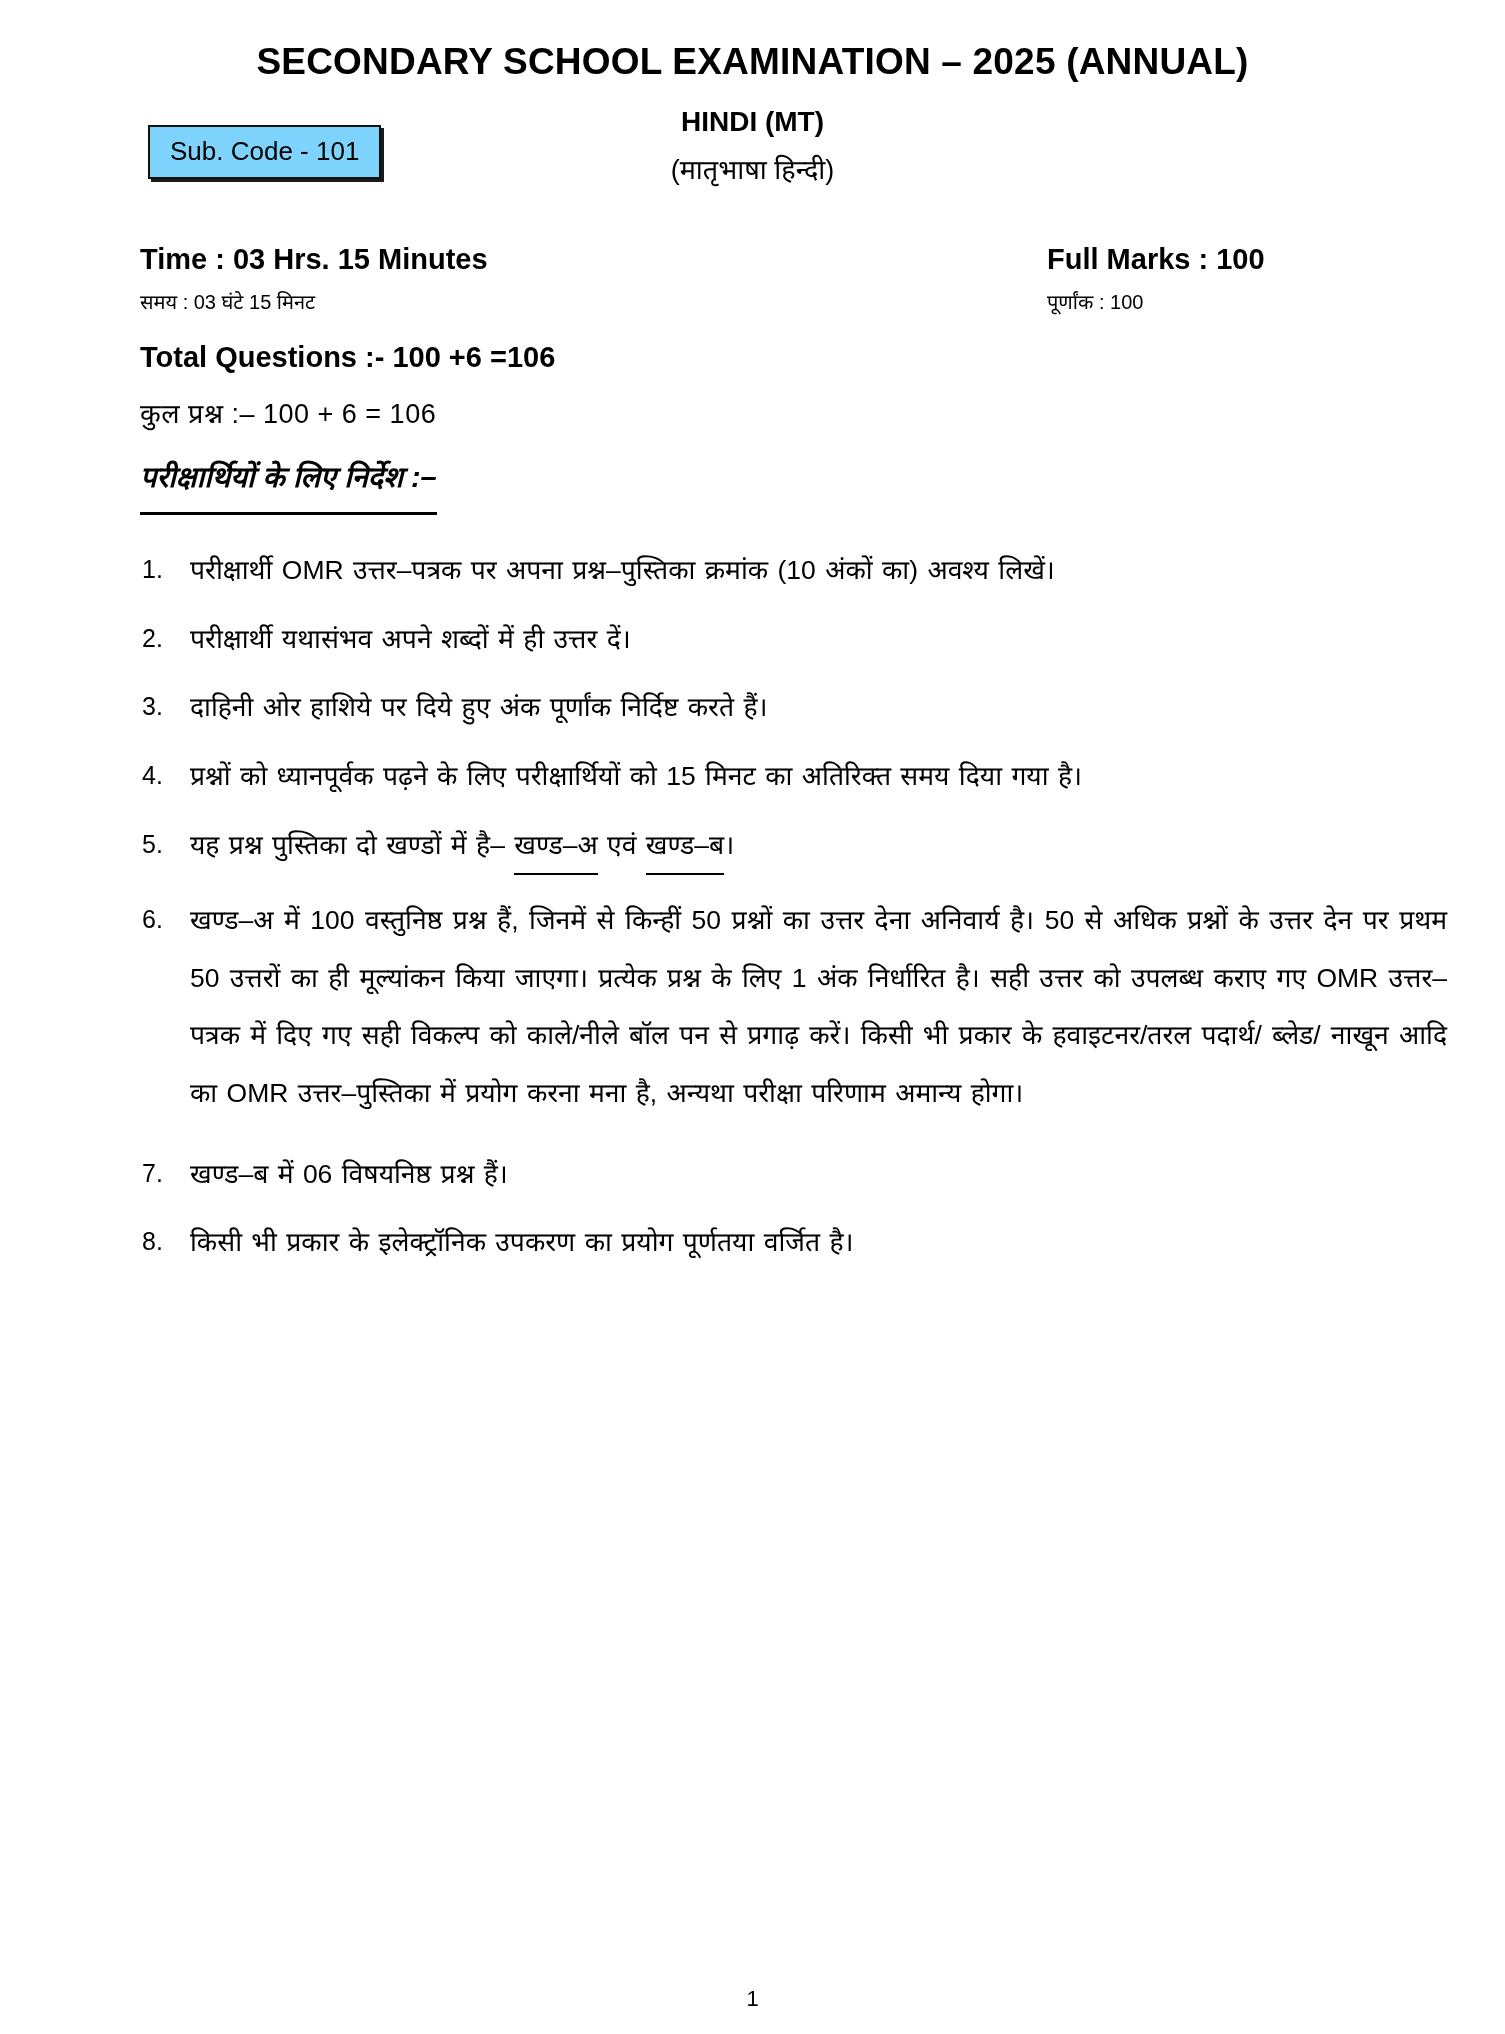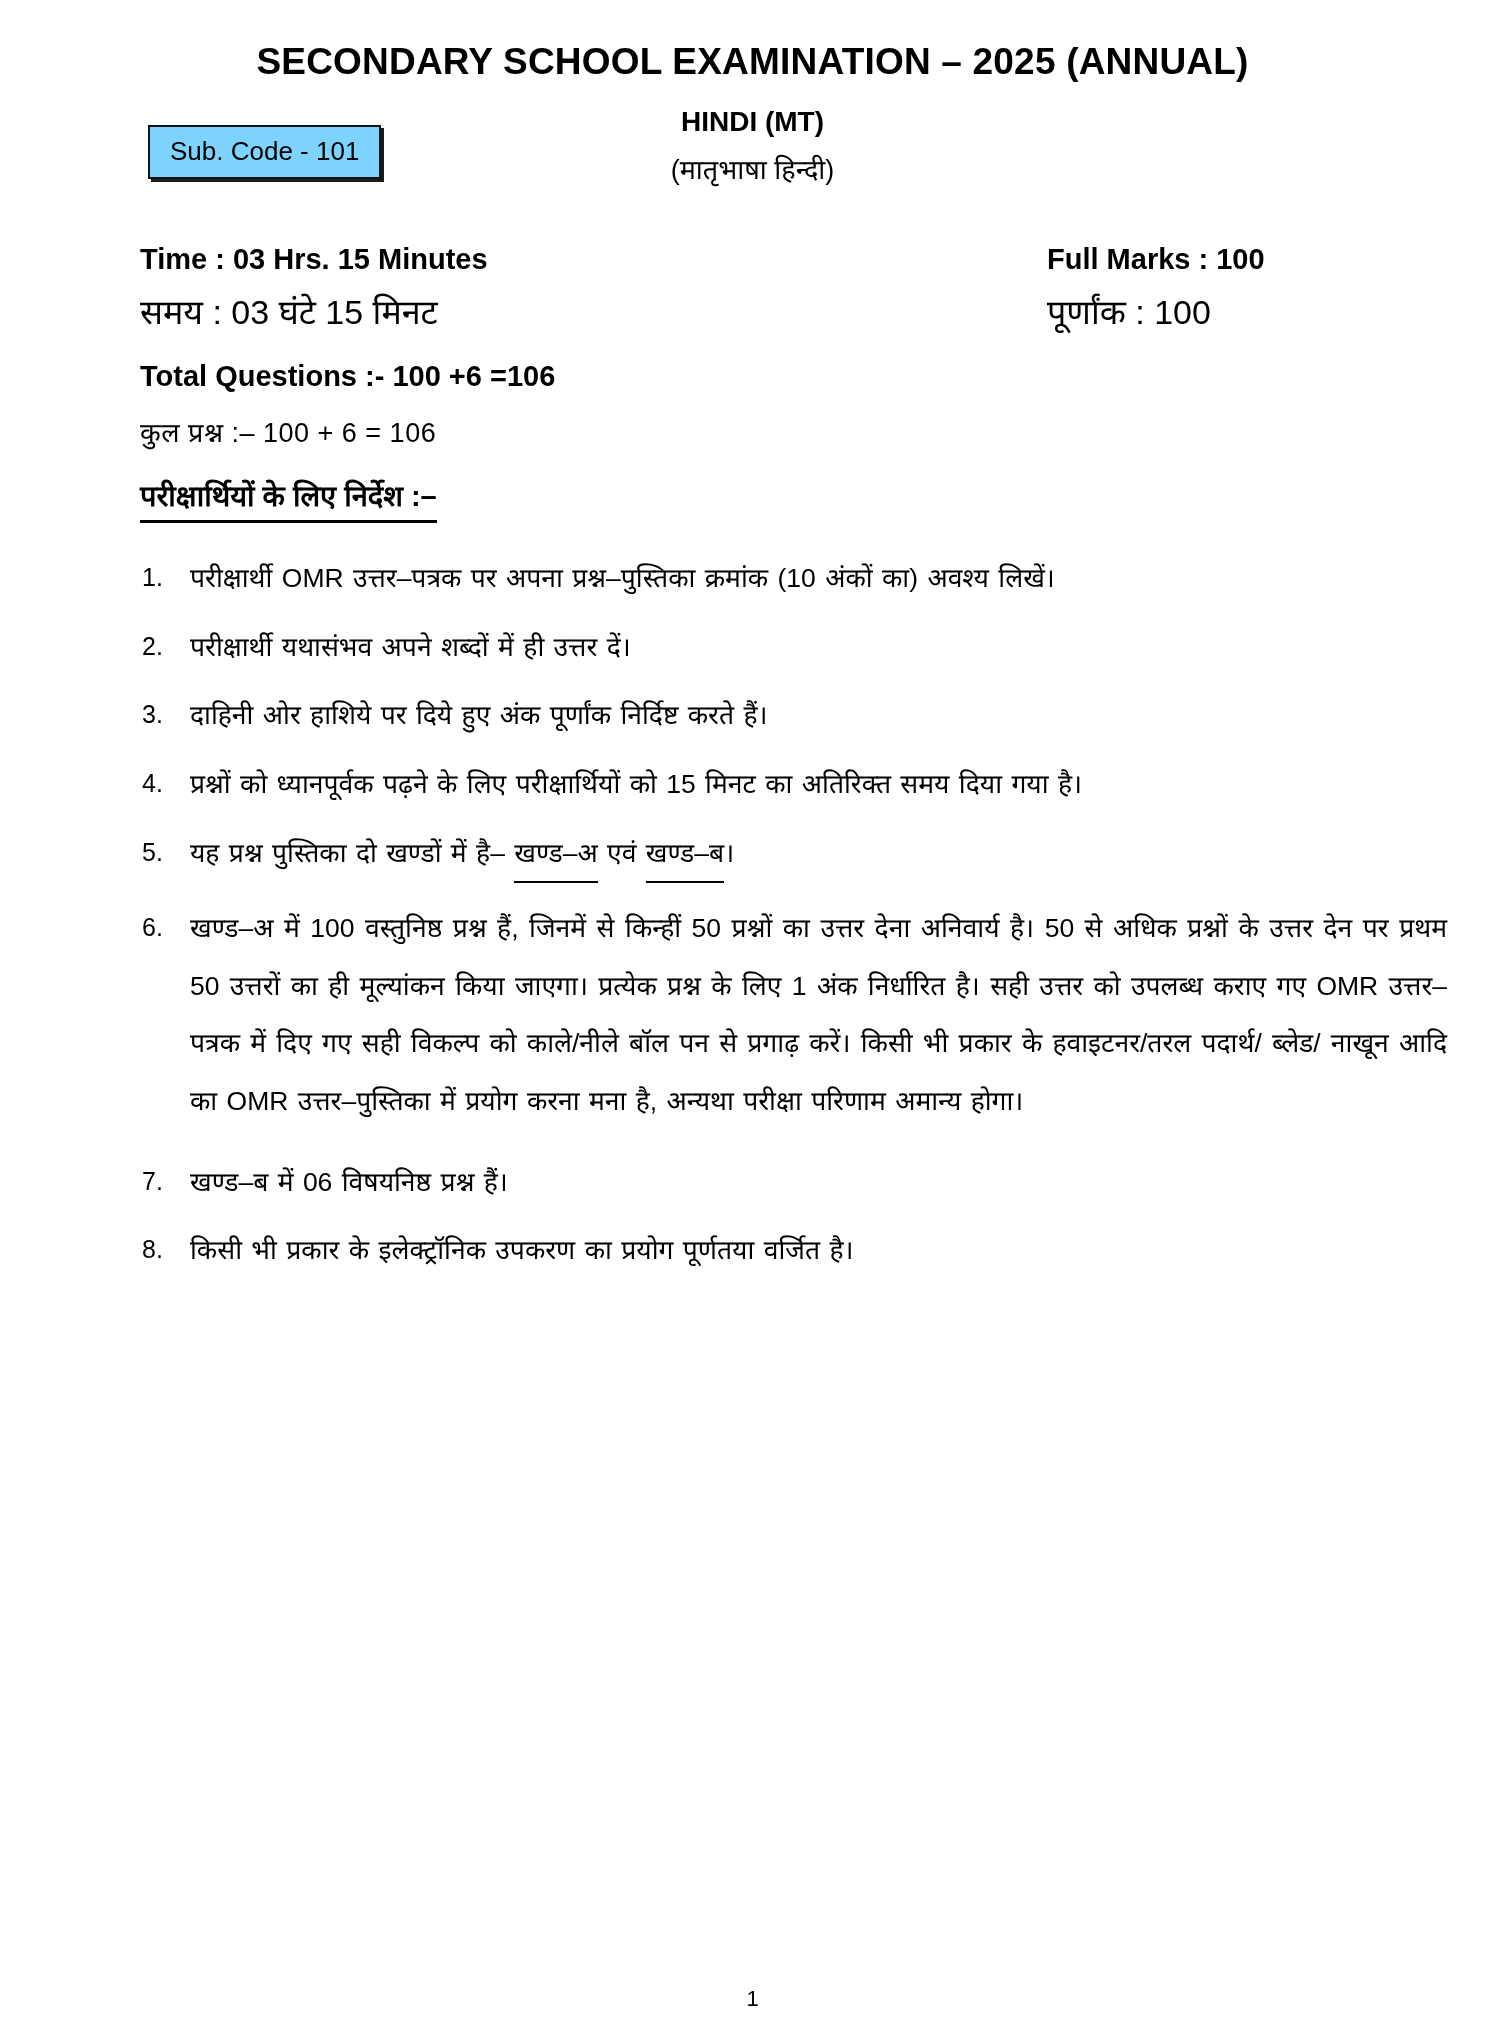--- a/index.html
+++ b/index.html
@@ -79,21 +79,21 @@
     justify-content: space-between;
     align-items: baseline;
   }
   .meta-row.en {
     font-size: 29px;
     font-weight: bold;
     margin-top: 8px;
     gap: 11px;
   }
   .meta-row.hi {
-    font-size: 34px;
+    font-size: 20px;
     margin-top: 12px;
   }
   .meta-left { text-align: left; }
   .meta-right {
     text-align: left;
     min-width: 310px;
   }
   .meta-single.en {
     font-size: 29px;
     font-weight: bold;
@@ -101,24 +101,25 @@
   }
   .meta-single.hi {
     font-size: 27px;
     margin-top: 20px;
     letter-spacing: 0.5px;
   }
 
   .instr-heading {
     margin: 28px 0 0 140px;
     font-size: 29px;
+    font-style: italic;
     font-weight: bold;
     display: inline-block;
     border-bottom: 3px solid #000;
-    padding-bottom: 6px;
+    padding-bottom: 17px;
     line-height: 1.25;
   }
 
   
   ol.instructions {
     list-style: none;
     margin: 34px 0 0 0;
     padding: 0 58px 0 190px;
   }
   ol.instructions > li {

